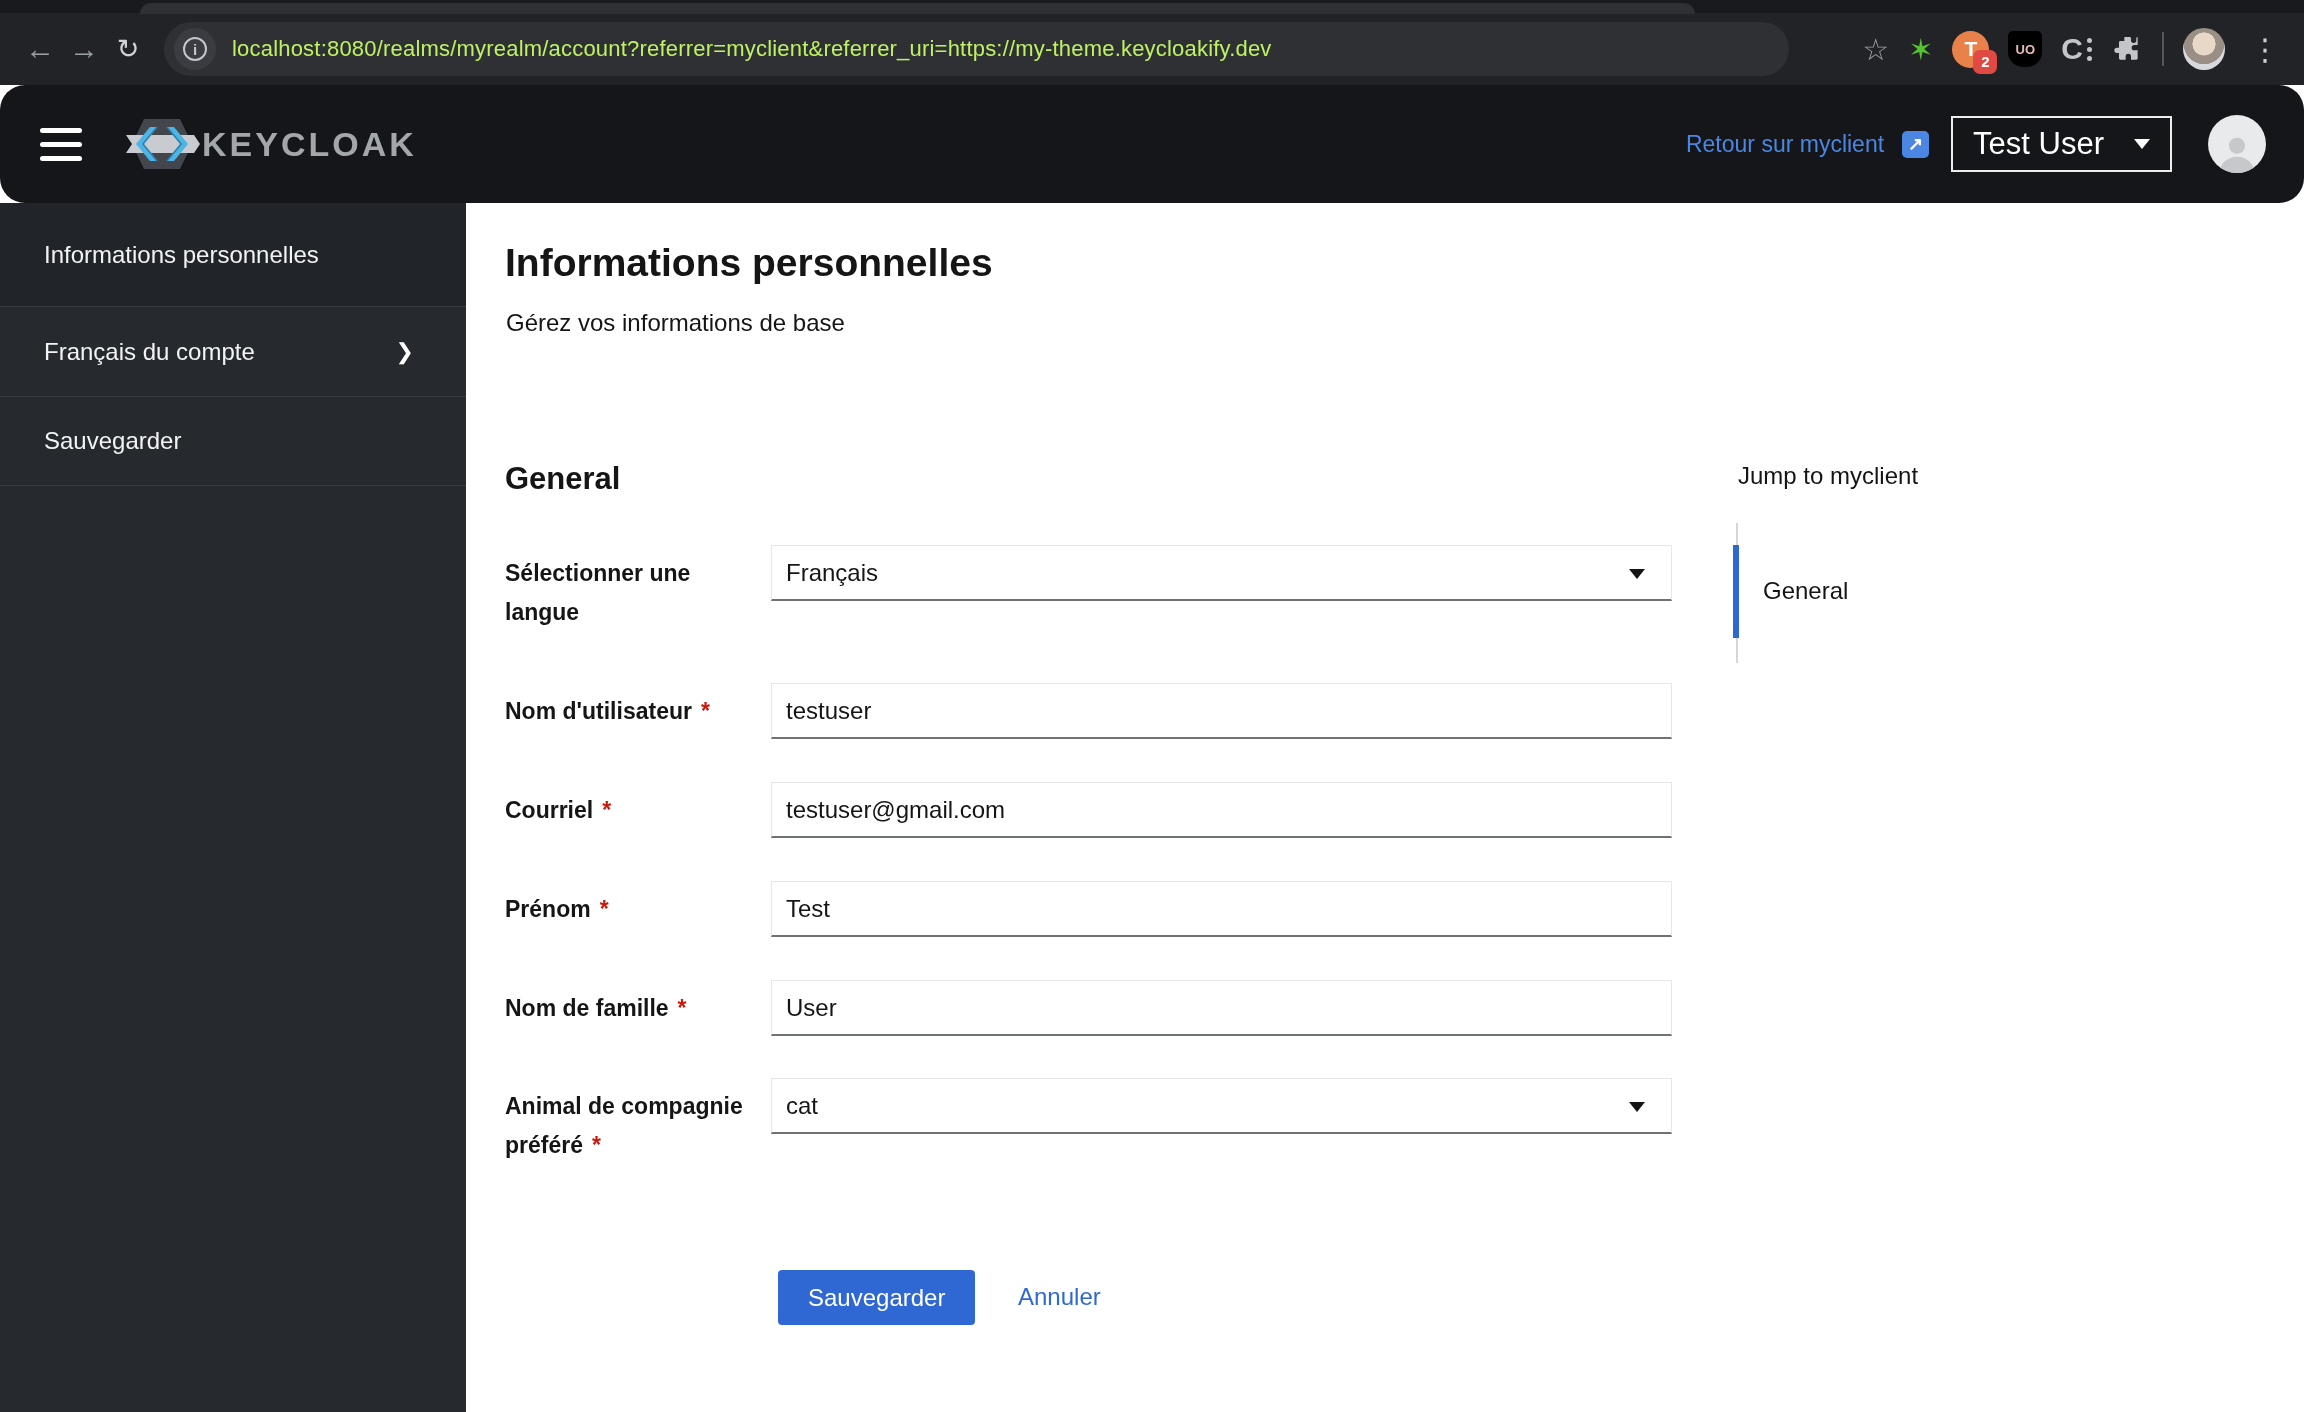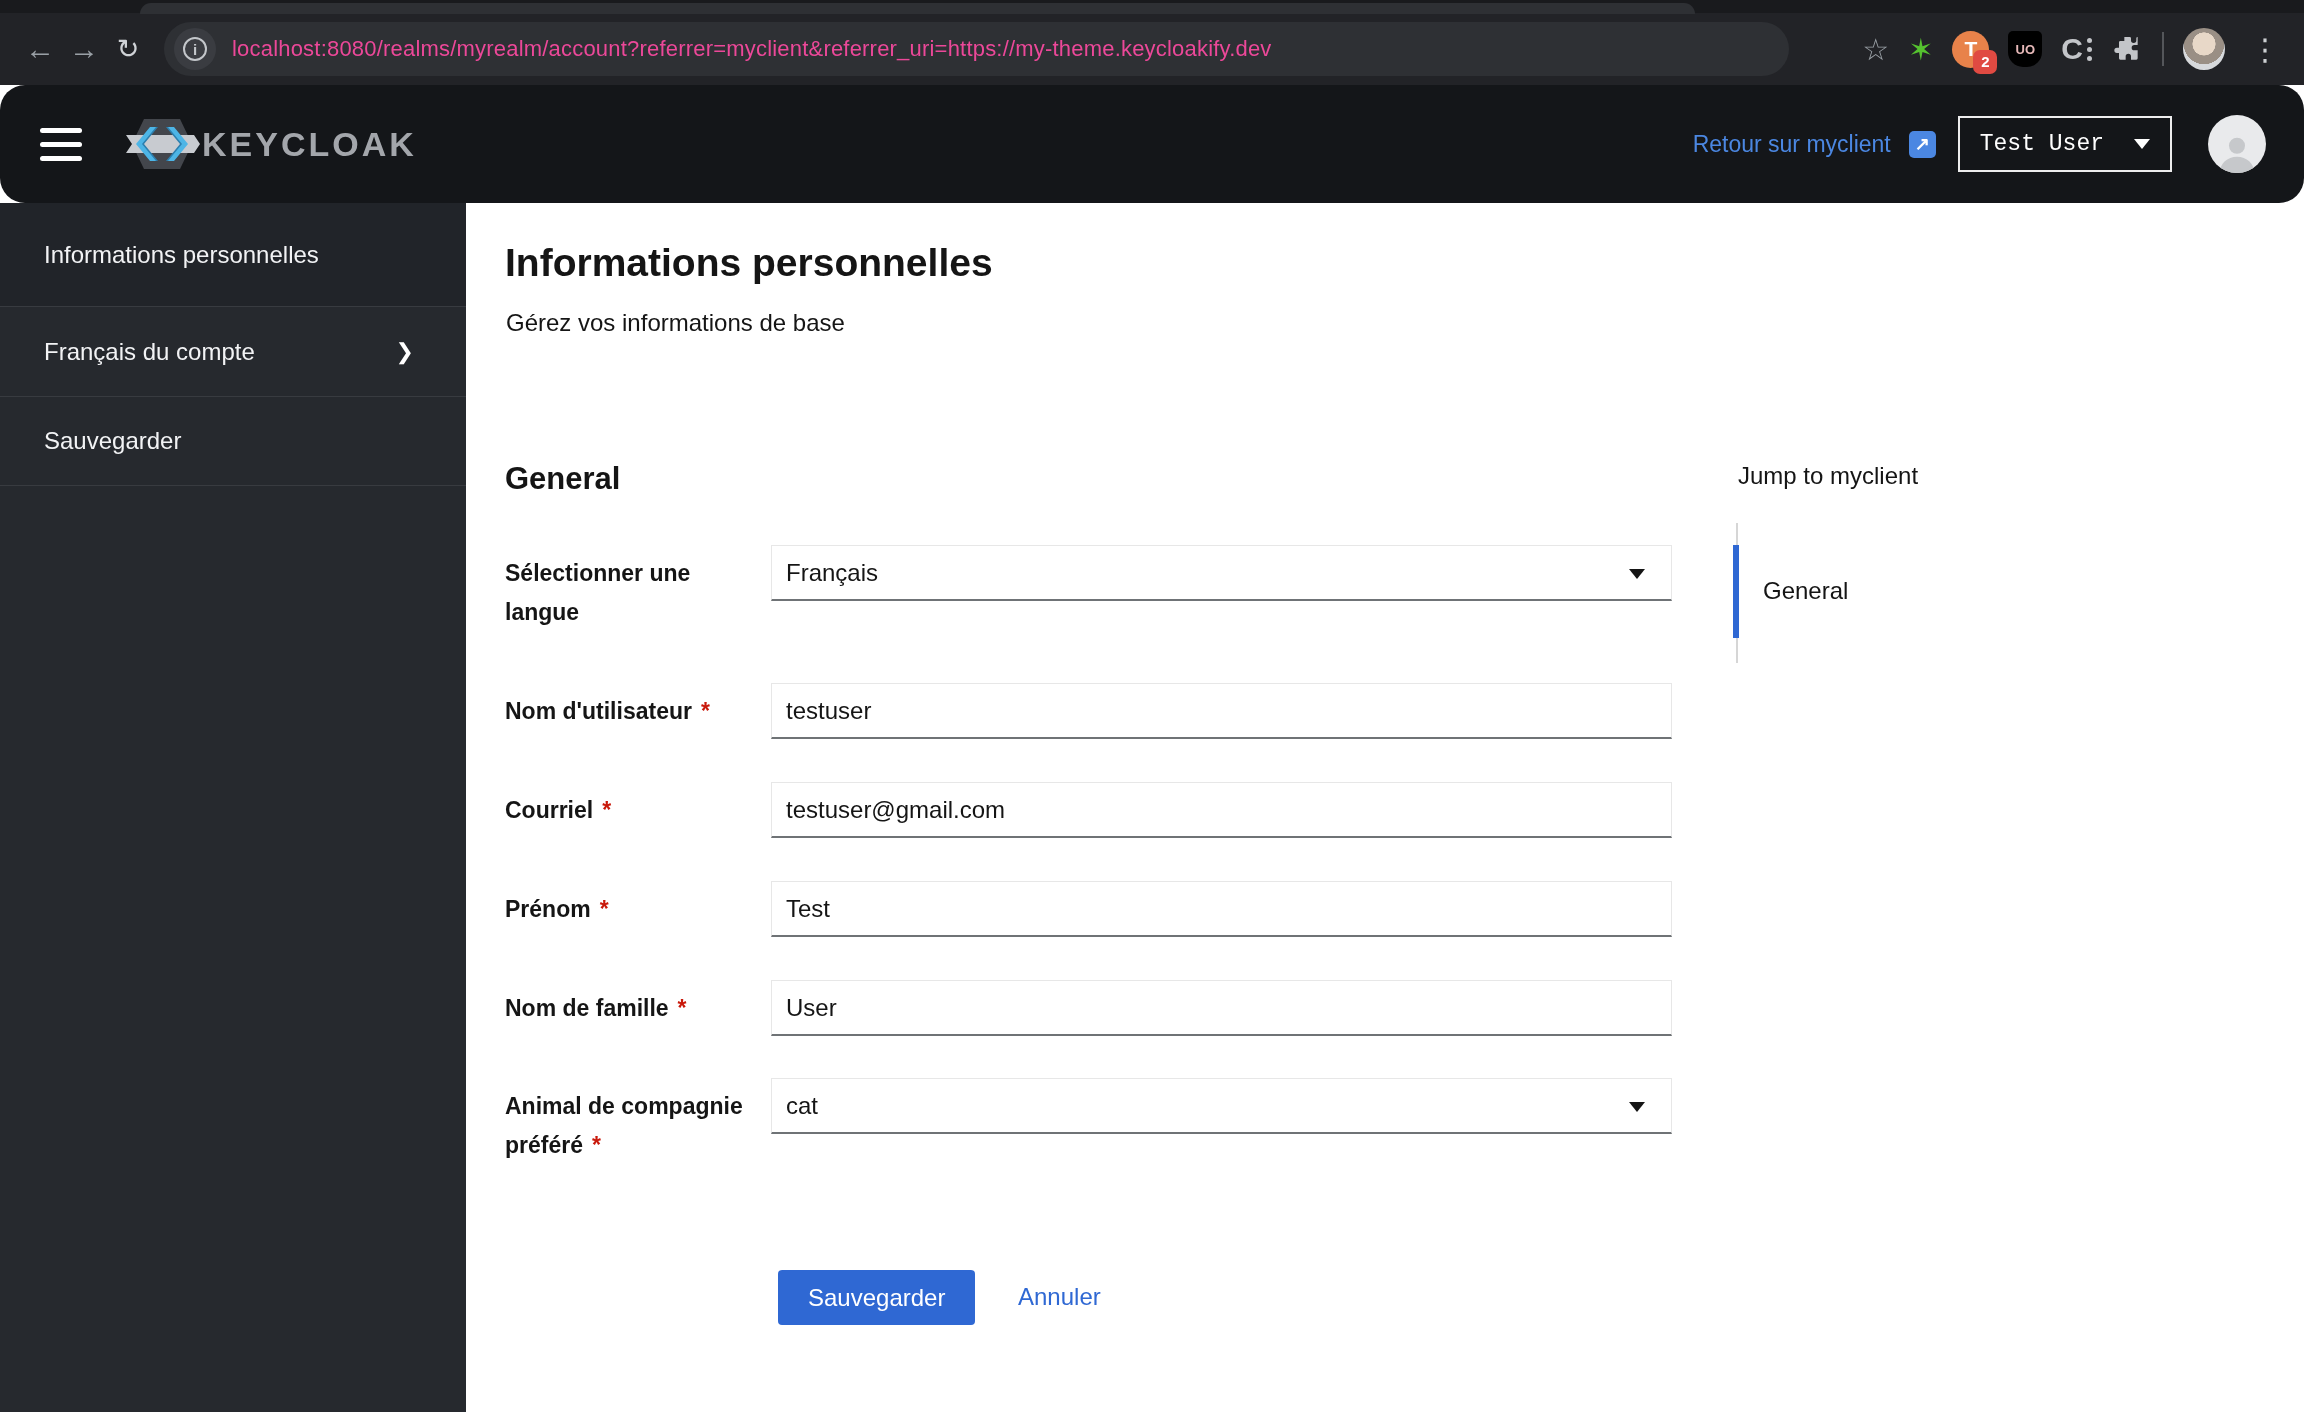--- a/index.html
+++ b/index.html
@@ -14,21 +14,21 @@
   .toolbar { position:absolute; top:13px; left:0; right:0; height:72px; display:flex; align-items:center; padding:0 18px; }
   .navbtn { width:44px; height:44px; display:flex; align-items:center; justify-content:center;
             font-size:30px; color:#9aa0a6; border-radius:50%; flex:0 0 auto; }
   .navbtn.reload { color:#cfd2d6; font-size:27px; }
   .omnibox { flex:0 0 auto; width:1625px; height:54px; margin-left:14px; background:#2e3034; border-radius:27px;
              display:flex; align-items:center; padding:0 10px; }
   .infoicon { width:42px; height:42px; border-radius:50%; background:#3a3c41; color:#c3c6ca;
               display:flex; align-items:center; justify-content:center; flex:0 0 auto; }
   .infoicon .ig { width:24px; height:24px; border:2px solid #c3c6ca; border-radius:50%;
                   font-size:15px; font-weight:bold; display:flex; align-items:center; justify-content:center; font-style:normal; }
-  .url { margin-left:16px; font-size:22px; color:#ec4899; white-space:nowrap; overflow:hidden; letter-spacing:0.2px; }
+  .url { margin-left:16px; font-size:22px; color:#bef264; white-space:nowrap; overflow:hidden; letter-spacing:0.2px; }
   .right-icons { display:flex; align-items:center; gap:19px; margin-left:14px; flex:1 1 auto; justify-content:flex-end; }
   .star { font-size:30px; color:#9aa0a6; }
   .ext { position:relative; display:flex; align-items:center; justify-content:center; }
   .greenstar { font-size:30px; color:#55c22f; }
   .ticon { width:37px; height:37px; border-radius:50%; background:#e8824a; color:#fff; font-weight:bold; font-size:21px; }
   .ticon .badge { position:absolute; right:-8px; bottom:-6px; min-width:24px; height:24px; border-radius:7px;
                   background:#e04a42; color:#fff; font-size:15px; font-weight:bold;
                   display:flex; align-items:center; justify-content:center; padding:0 5px; }
   .shield { width:34px; height:36px; background:#000000; color:#e7b9b9; font-weight:bold; font-size:13px;
             border-radius:5px 5px 15px 15px; display:flex; align-items:center; justify-content:center; }
@@ -46,21 +46,21 @@
                display:flex; align-items:center;border-radius:25px; }
   .hamburger { margin-left:40px; display:flex; flex-direction:column; gap:9px; width:42px; flex:0 0 auto; cursor:pointer; }
   .hamburger i { display:block; height:5px; border-radius:3px; background:#fff; }
   .brand { display:flex; align-items:center; margin-left:42px; gap:2px; }
   .brand-text { font-size:34px; font-weight:bold; letter-spacing:3px; color:#a3a6ab; }
   .kc-right { margin-left:auto; display:flex; align-items:center; gap:18px; padding-right:38px; }
   .kc-link { color:var(--header-link, #4b87e2); font-size:23px; }
   .extlink { width:27px; height:27px; border-radius:5px; background:var(--header-link, #4b87e2); color:#fff;
              display:flex; align-items:center; justify-content:center; font-size:18px; font-weight:bold; }
   .userbox { height:56px; border:2px solid #ededed; display:flex; align-items:center; gap:30px; padding:0 20px; margin-left:4px; }
-  .userbox .uname { color:#fff; font-size:23px;font-family:Liberation Mono, monospace; }
+  .userbox .uname { color:#fff; font-size:31px; }
   .caret-down { width:0; height:0; border-left:8px solid transparent; border-right:8px solid transparent; border-top:10px solid #fff; }
   .kc-avatar { width:58px; height:58px; border-radius:50%; background:#e9eaec; overflow:hidden; margin-left:18px;
                display:flex; align-items:flex-end; justify-content:center; }
 
   
   .sidebar { position:absolute; top:203px; left:0; width:466px; bottom:0; background:#26292e; }
   .nav-item { display:flex; align-items:center; justify-content:space-between; padding:0 52px 0 44px;
               color:#f2f3f5; font-size:24px; cursor:pointer; }
   .nav-item.current { background:#212429; }
   .nav-item + .nav-item { border-top:1px solid #383b40; }

